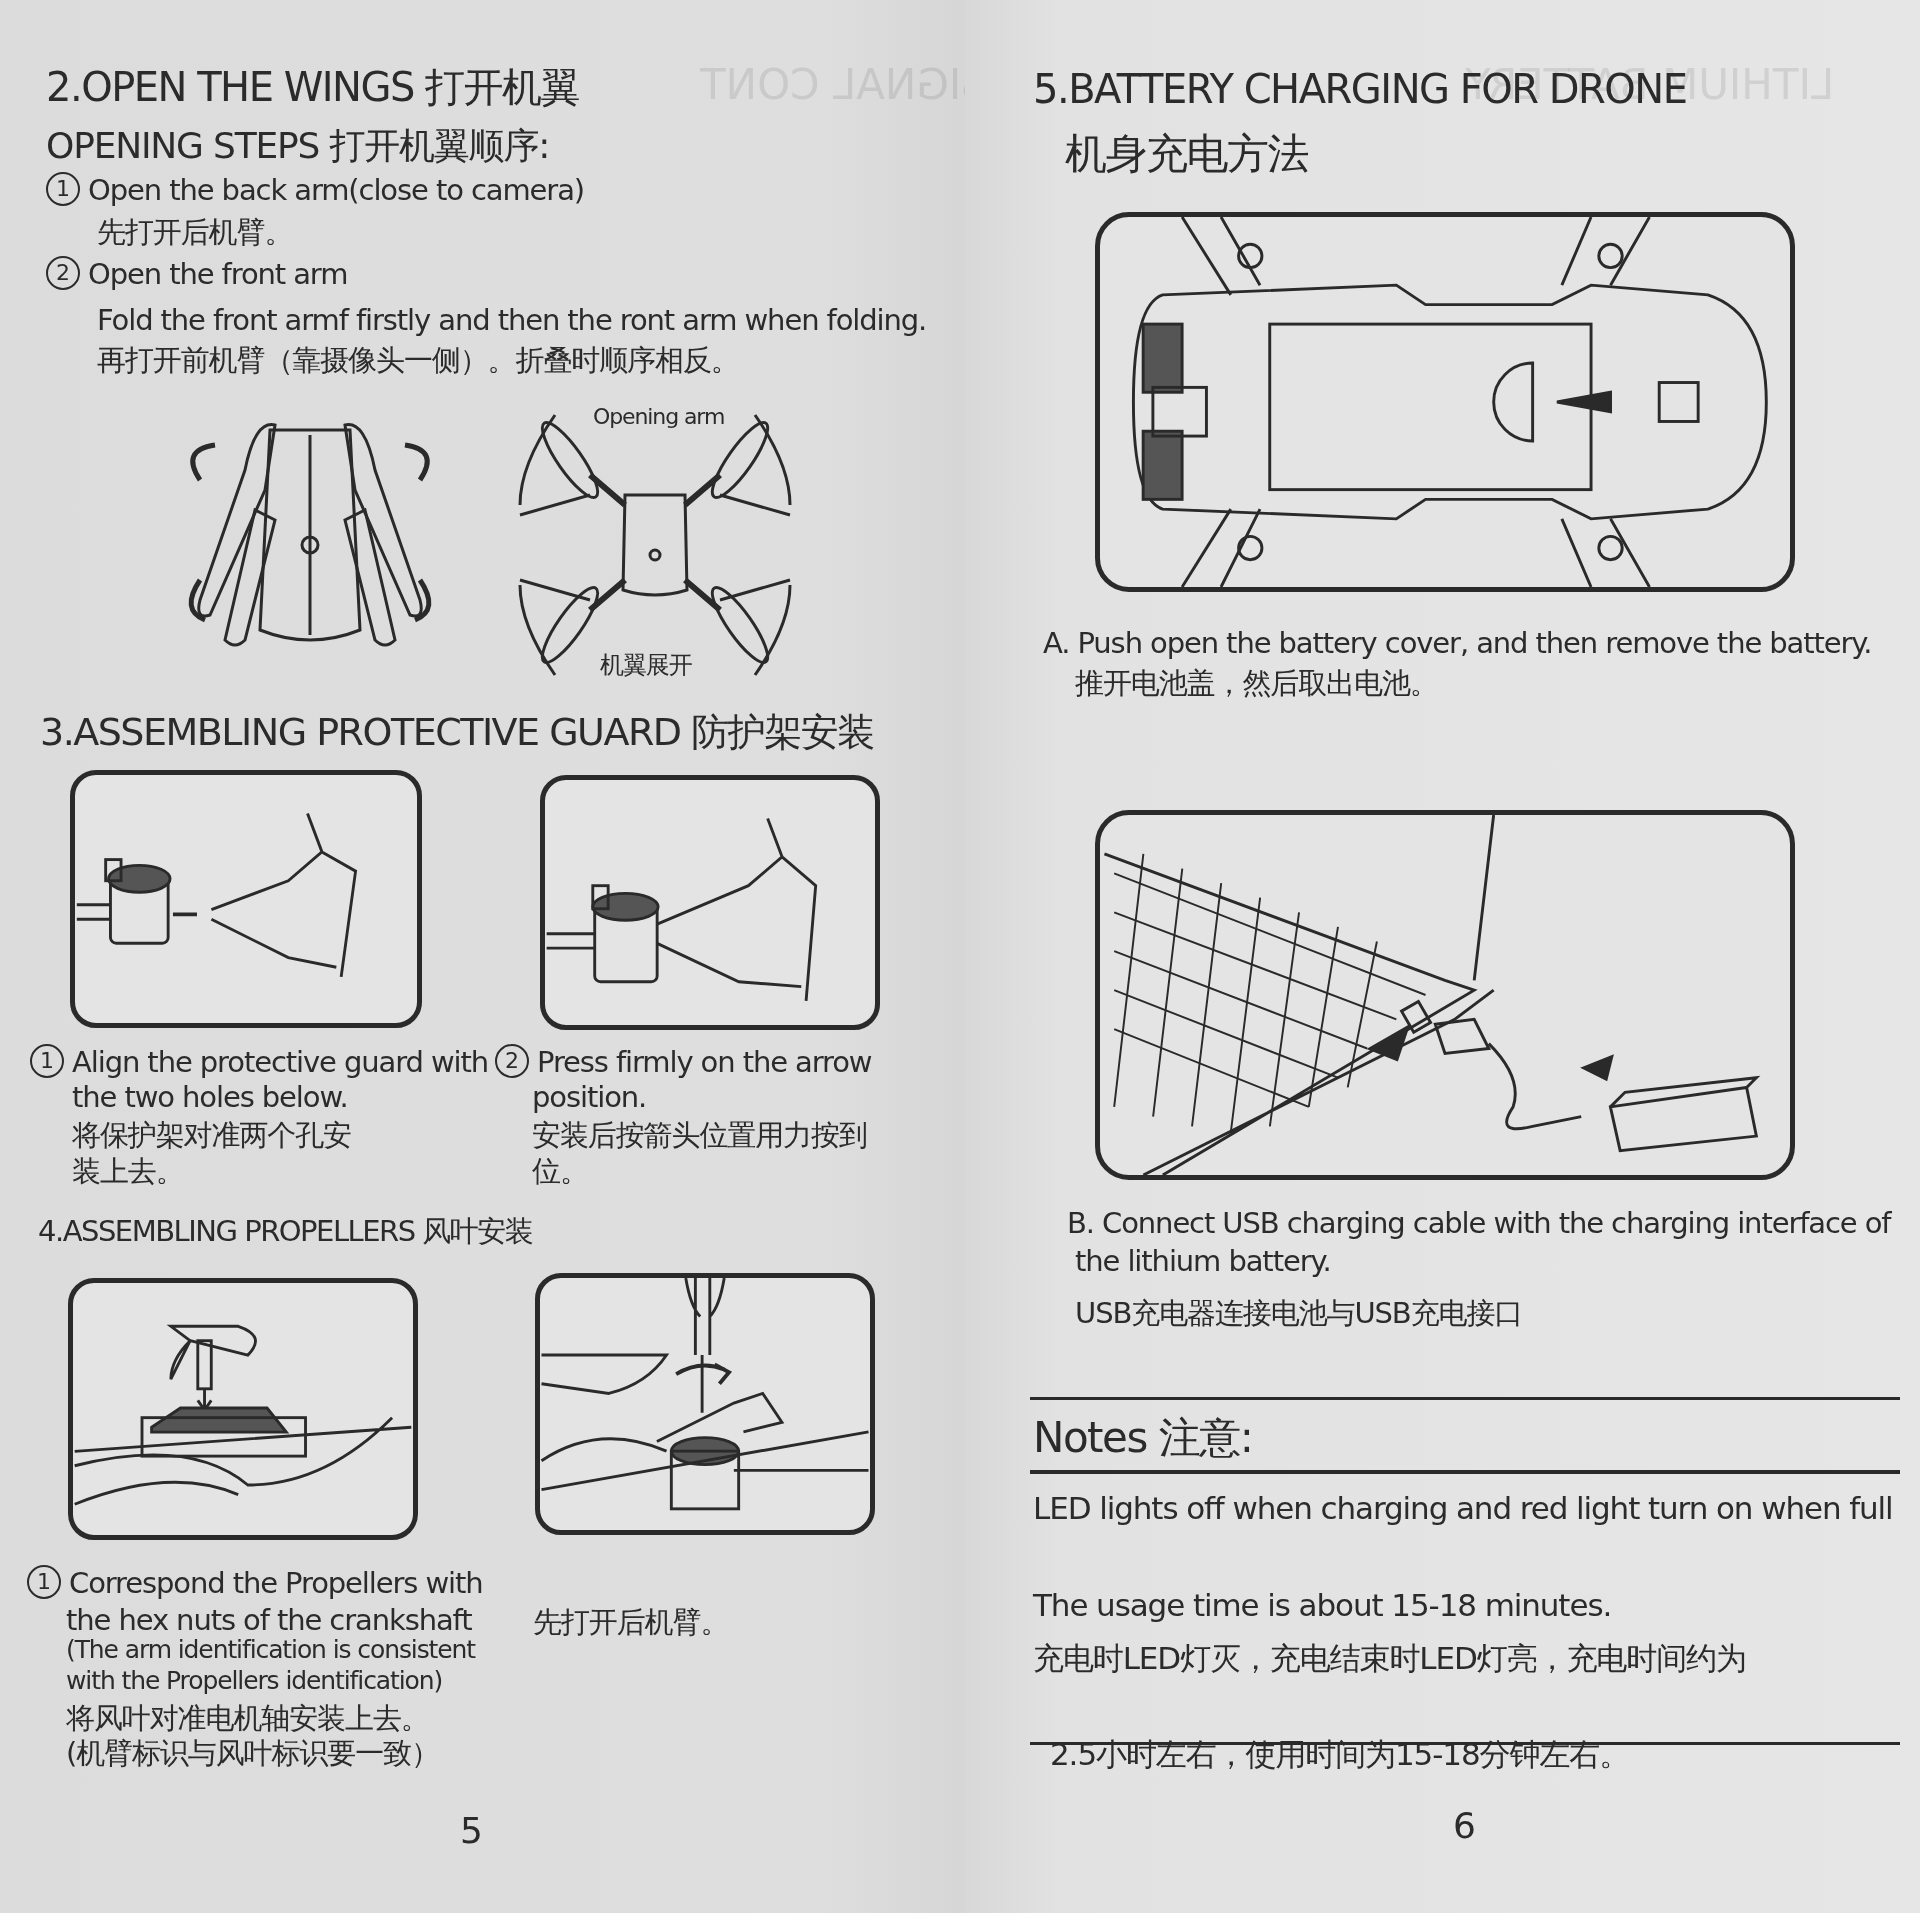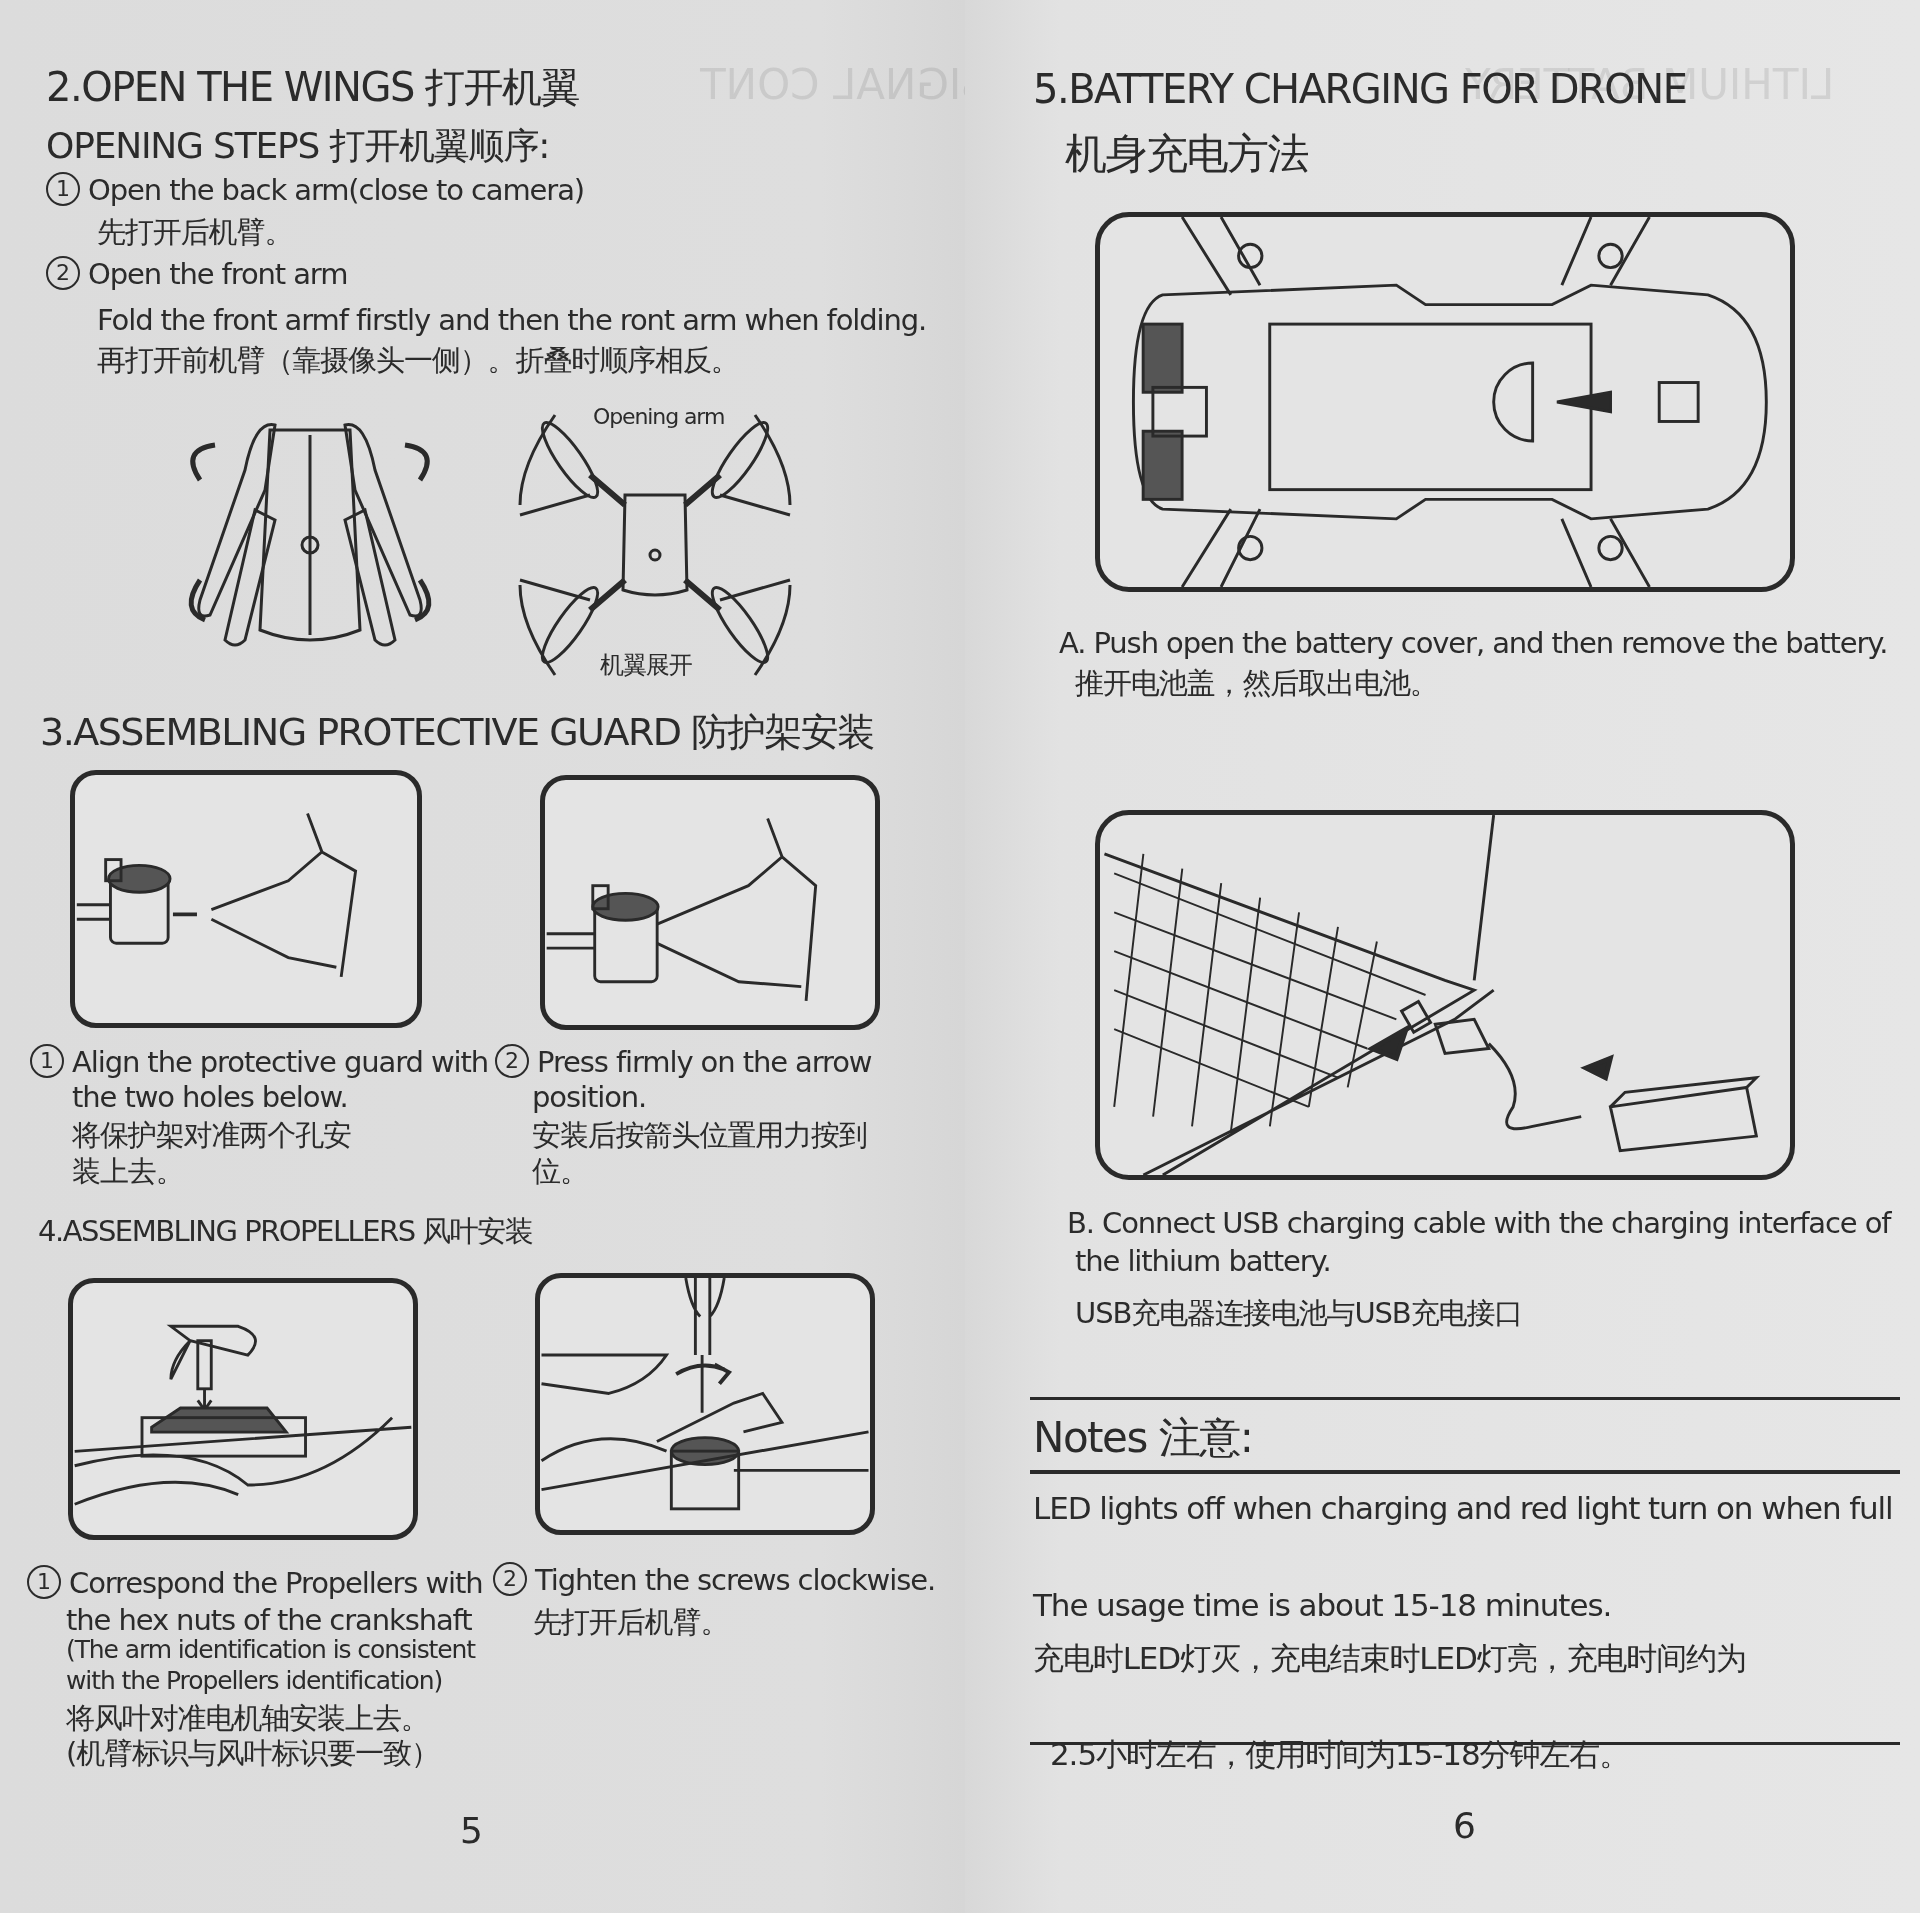--- a/index.html
+++ b/index.html
@@ -130,21 +130,20 @@
     </svg>
   </div>
 
   <div class="abs t" style="left:27px;top:1565px;"><span class="num">1</span><span>Correspond the Propellers with</span></div>
   <div class="abs t" style="left:66px;top:1602px;">the hex nuts of the crankshaft</div>
   <div class="abs ts" style="left:66px;top:1635px;">(The arm identification is consistent</div>
   <div class="abs ts" style="left:66px;top:1666px;">with the Propellers identification)</div>
   <div class="abs t" style="left:66px;top:1700px;">将风叶对准电机轴安装上去。</div>
   <div class="abs t" style="left:66px;top:1735px;">(机臂标识与风叶标识要一致）</div>
 
-  <div class="abs t" style="left:493px;top:1562px;"><span class="num">2</span><span>Tighten the screws clockwise.</span></div>
   <div class="abs t" style="left:533px;top:1604px;">先打开后机臂。</div>
 
   <div class="pageno" style="left:460px;top:1810px;">5</div>
 </div>
 
 <div class="page page-right">
   <div class="ghost" style="left:500px;top:60px;">LITHIUM BATTERY</div>
 
   <div class="abs h1" style="left:68px;top:66px;">5.BATTERY CHARGING FOR DRONE</div>
   <div class="abs h1" style="left:100px;top:126px;font-size:42px;">机身充电方法</div>
@@ -161,21 +160,21 @@
       <path d="M440 150 A40 40 0 0 0 440 230 Z"></path>
       <path d="M520 180 L465 190 L520 200 Z" fill="#2a2a2a"></path>
       <rect x="570" y="170" width="40" height="40"></rect>
       <circle cx="150" cy="40" r="12"></circle>
         <circle cx="520" cy="40" r="12"></circle>
       <circle cx="150" cy="340" r="12"></circle>
         <circle cx="520" cy="340" r="12"></circle>
     </svg>
   </div>
 
-  <div class="abs t" style="left:78px;top:625px;margin-left:16px;">A. Push open the battery cover, and then remove the battery.</div>
+  <div class="abs t" style="left:78px;top:625px;">A. Push open the battery cover, and then remove the battery.</div>
   <div class="abs t" style="left:110px;top:665px;">推开电池盖，然后取出电池。</div>
 
   <div class="frame" style="left:130px;top:810px;width:700px;height:370px;border-radius:34px;">
     <svg viewBox="0 0 700 370" fill="none" stroke="#2a2a2a" stroke-width="3">
       <path d="M0 40 L350 170 L380 180 L60 370 M380 170 L400 0 M400 180 L360 210 L40 370"></path>
       <g stroke-width="2">
         <path d="M10 60 L330 185 M10 100 L300 210 M10 140 L270 240 M10 180 L240 270 M10 220 L210 300"></path>
         <path d="M40 40 L10 300 M80 55 L50 310 M120 70 L90 320 M160 85 L130 325 M200 100 L170 320 M240 115 L210 300 M280 130 L250 280"></path>
       </g>
       <rect x="310" y="195" width="20" height="25" transform="rotate(-30 320 207)"></rect>

